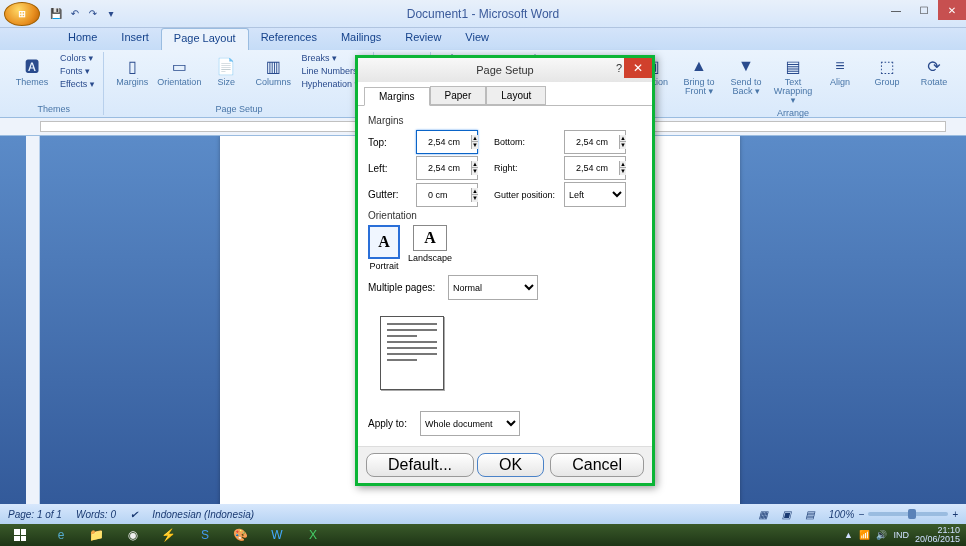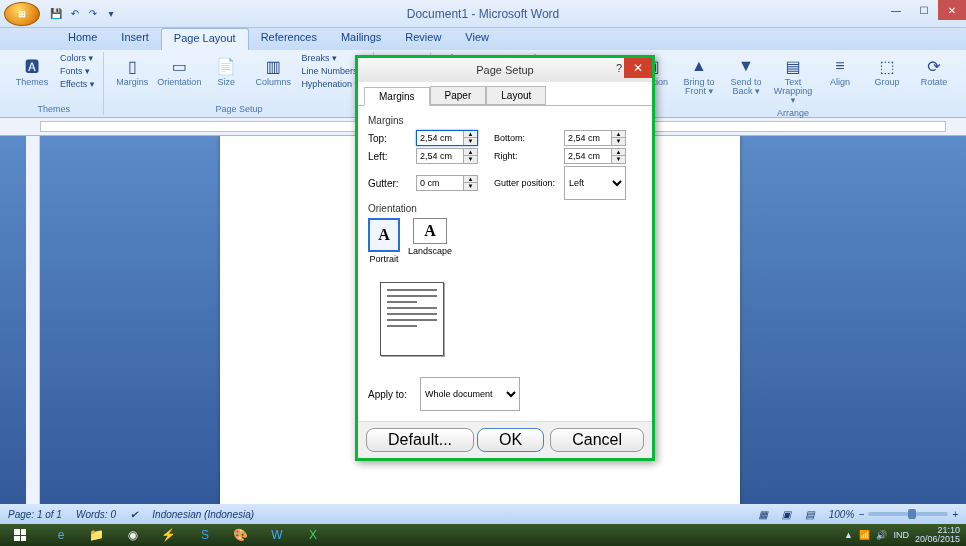--- a/index.html
+++ b/index.html
@@ -63,28 +63,28 @@
 .dialog .dtitle { height: 24px; background: linear-gradient(#f8f8f8,#e6e6e6); display: flex; align-items: center; justify-content: center; position: relative; color: #333; font-size: 11px; }
 .dtitle .help { position: absolute; right: 30px; top: 4px; color: #333; }
 .dtitle .close { position: absolute; right: 0; top: 0; width: 28px; height: 20px; background: #d0402c; color: #fff; display: flex; align-items: center; justify-content: center; font-size: 12px; cursor: pointer; }
 .dialog .dtabs { display: flex; background: #fff; border-bottom: 1px solid #bbb; padding: 4px 6px 0 6px; gap:0; }
 .dialog .dtabs span { padding: 3px 14px; border: 1px solid #bbb; background: #eee; font-size:10px; cursor: pointer; }
 .dialog .dtabs span.active { background: #fff; border-bottom: 1px solid #fff; position: relative; top:1px; }
 .dialog .body { background: #fff; padding: 6px 10px 8px 10px; }
 .fieldset-lbl { font-size: 10px; color: #333; margin: 3px 0 4px 0; }
 .mrow { display: flex; align-items: center; margin: 2px 0; }
 .mrow .ml { width: 48px; }
-.mrow .spin { width: 62px; display: flex; border: 1px solid #aaa; height: 16px; align-items: center; }
+.mrow .spin { width: 62px; display: flex; border: 1px solid #aaa; height: 24px; align-items: center; padding-left: 8px; }
 .mrow .spin input { width: 46px; border: none; font-size: 9px; padding: 0 3px; outline: none; }
 .mrow .spin .ud { width: 14px; display: flex; flex-direction: column; }
 .mrow .spin .ud span { height: 7px; font-size: 6px; line-height: 6px; text-align: center; background: #eee; border-left: 1px solid #aaa; cursor: pointer; }
 .mrow .spin .ud span:first-child { border-bottom: 1px solid #aaa; }
 .mrow .gap { width: 16px; }
 .mrow .mr { width: 70px; font-size:9px; }
-.mrow select { width: 62px; height: 34px; border: 1px solid #aaa; font-size: 9px; background: #fff; }
+.mrow select { width: 62px; height: 25px; border: 1px solid #aaa; font-size: 9px; background: #fff; }
 .mrow .spin.sel { border:1px solid #0a64c8; box-shadow: 0 0 2px #5aa0f0; }
 .orient-row { display: flex; gap: 8px; margin: 4px 0; }
 .orient { display: flex; flex-direction: column; align-items: center; cursor: pointer; }
 .orient .box { width: 32px; height: 34px; border: 1px solid #888; background: #fff; display: flex; align-items: center; justify-content: center; font-family: serif; font-size: 16px; font-weight: bold; }
 .orient.selected .box { border: 2px solid #2a6fd8; background: #f0f6ff; }
 .orient.landscape .box { width: 34px; height: 26px; }
 .orient .olbl { font-size: 9px; margin-top: 2px; }
 .prev-box { width: 64px; height: 74px; border: 1px solid #555; background: #fff; margin: 4px 0 4px 12px; padding: 6px; display:flex; flex-direction:column; gap:4px; box-shadow: 1px 1px 0 #aaa; }
 .prev-box div { height: 2px; background: #777; }
 .prev-box div.short { width: 60%; }
@@ -299,20 +299,24 @@
       <div class="orient selected">
         <div class="box">A</div>
         <div class="olbl">Portrait</div>
       </div>
       <div class="orient landscape">
         <div class="box">A</div>
         <div class="olbl">Landscape</div>
       </div>
     </div>
 
+    <div class="mrow">
+      <div class="ml" style="width:80px">Multiple pages:</div>
+      <select style="width:90px"><option>Normal</option></select>
+    </div>
 
     <div style="height:10px"></div>
     <div class="prev-box">
       <div></div>
         <div></div>
         <div class="short"></div>
         <div></div>
         <div></div>
         <div></div>
         <div class="short"></div>

